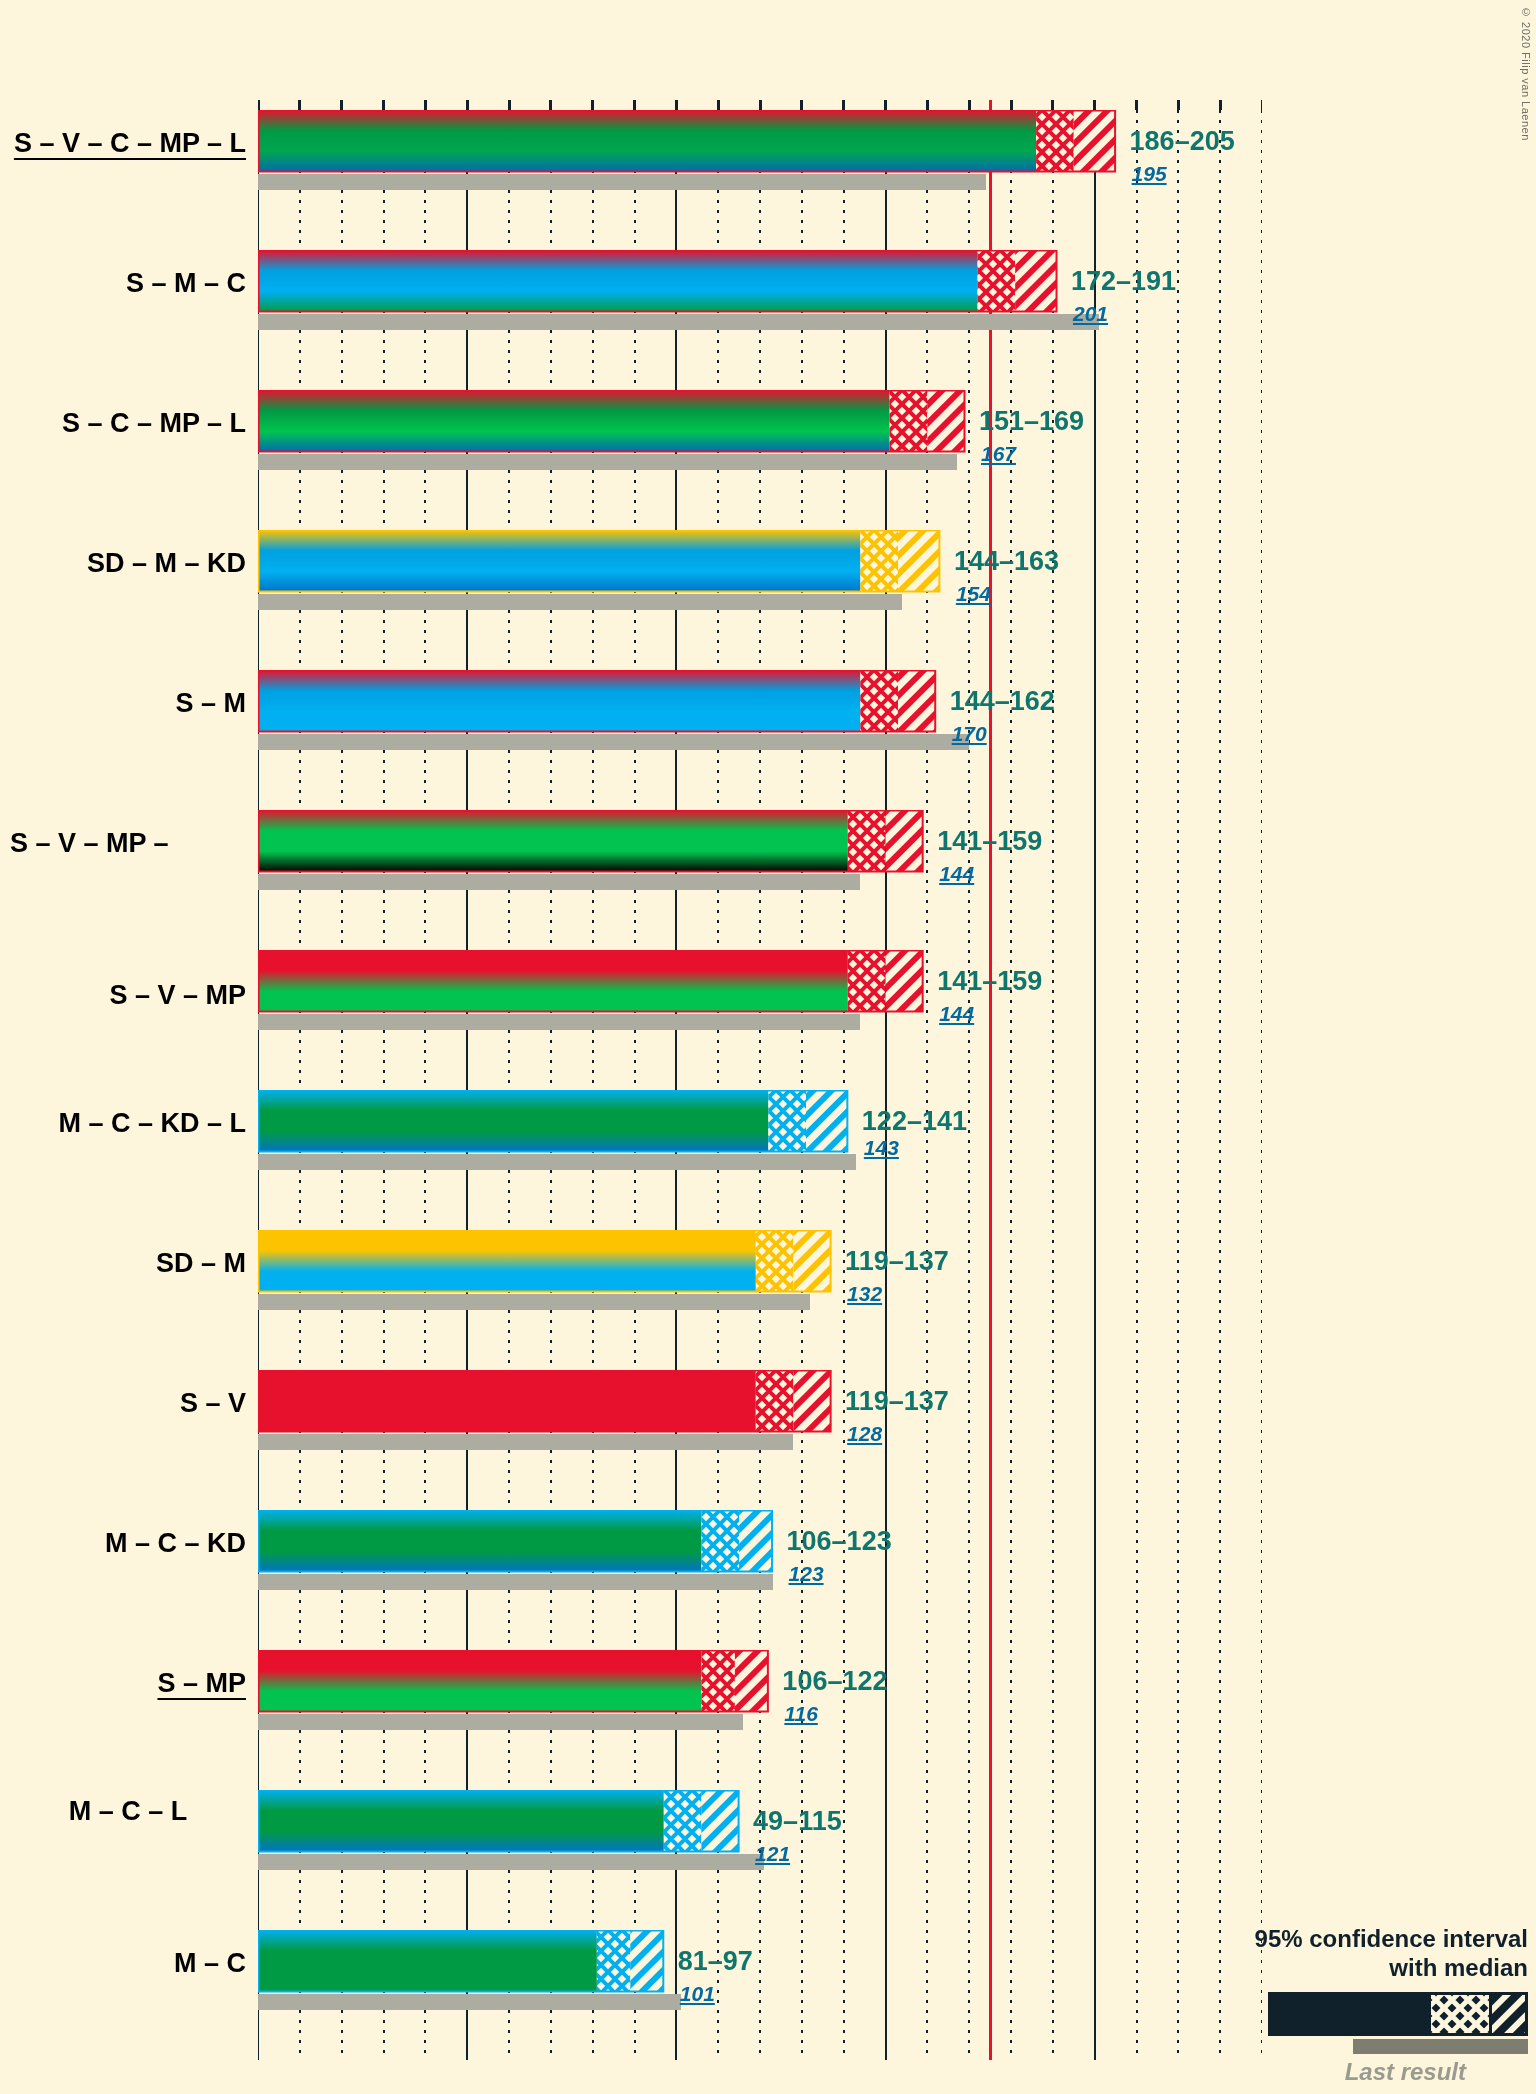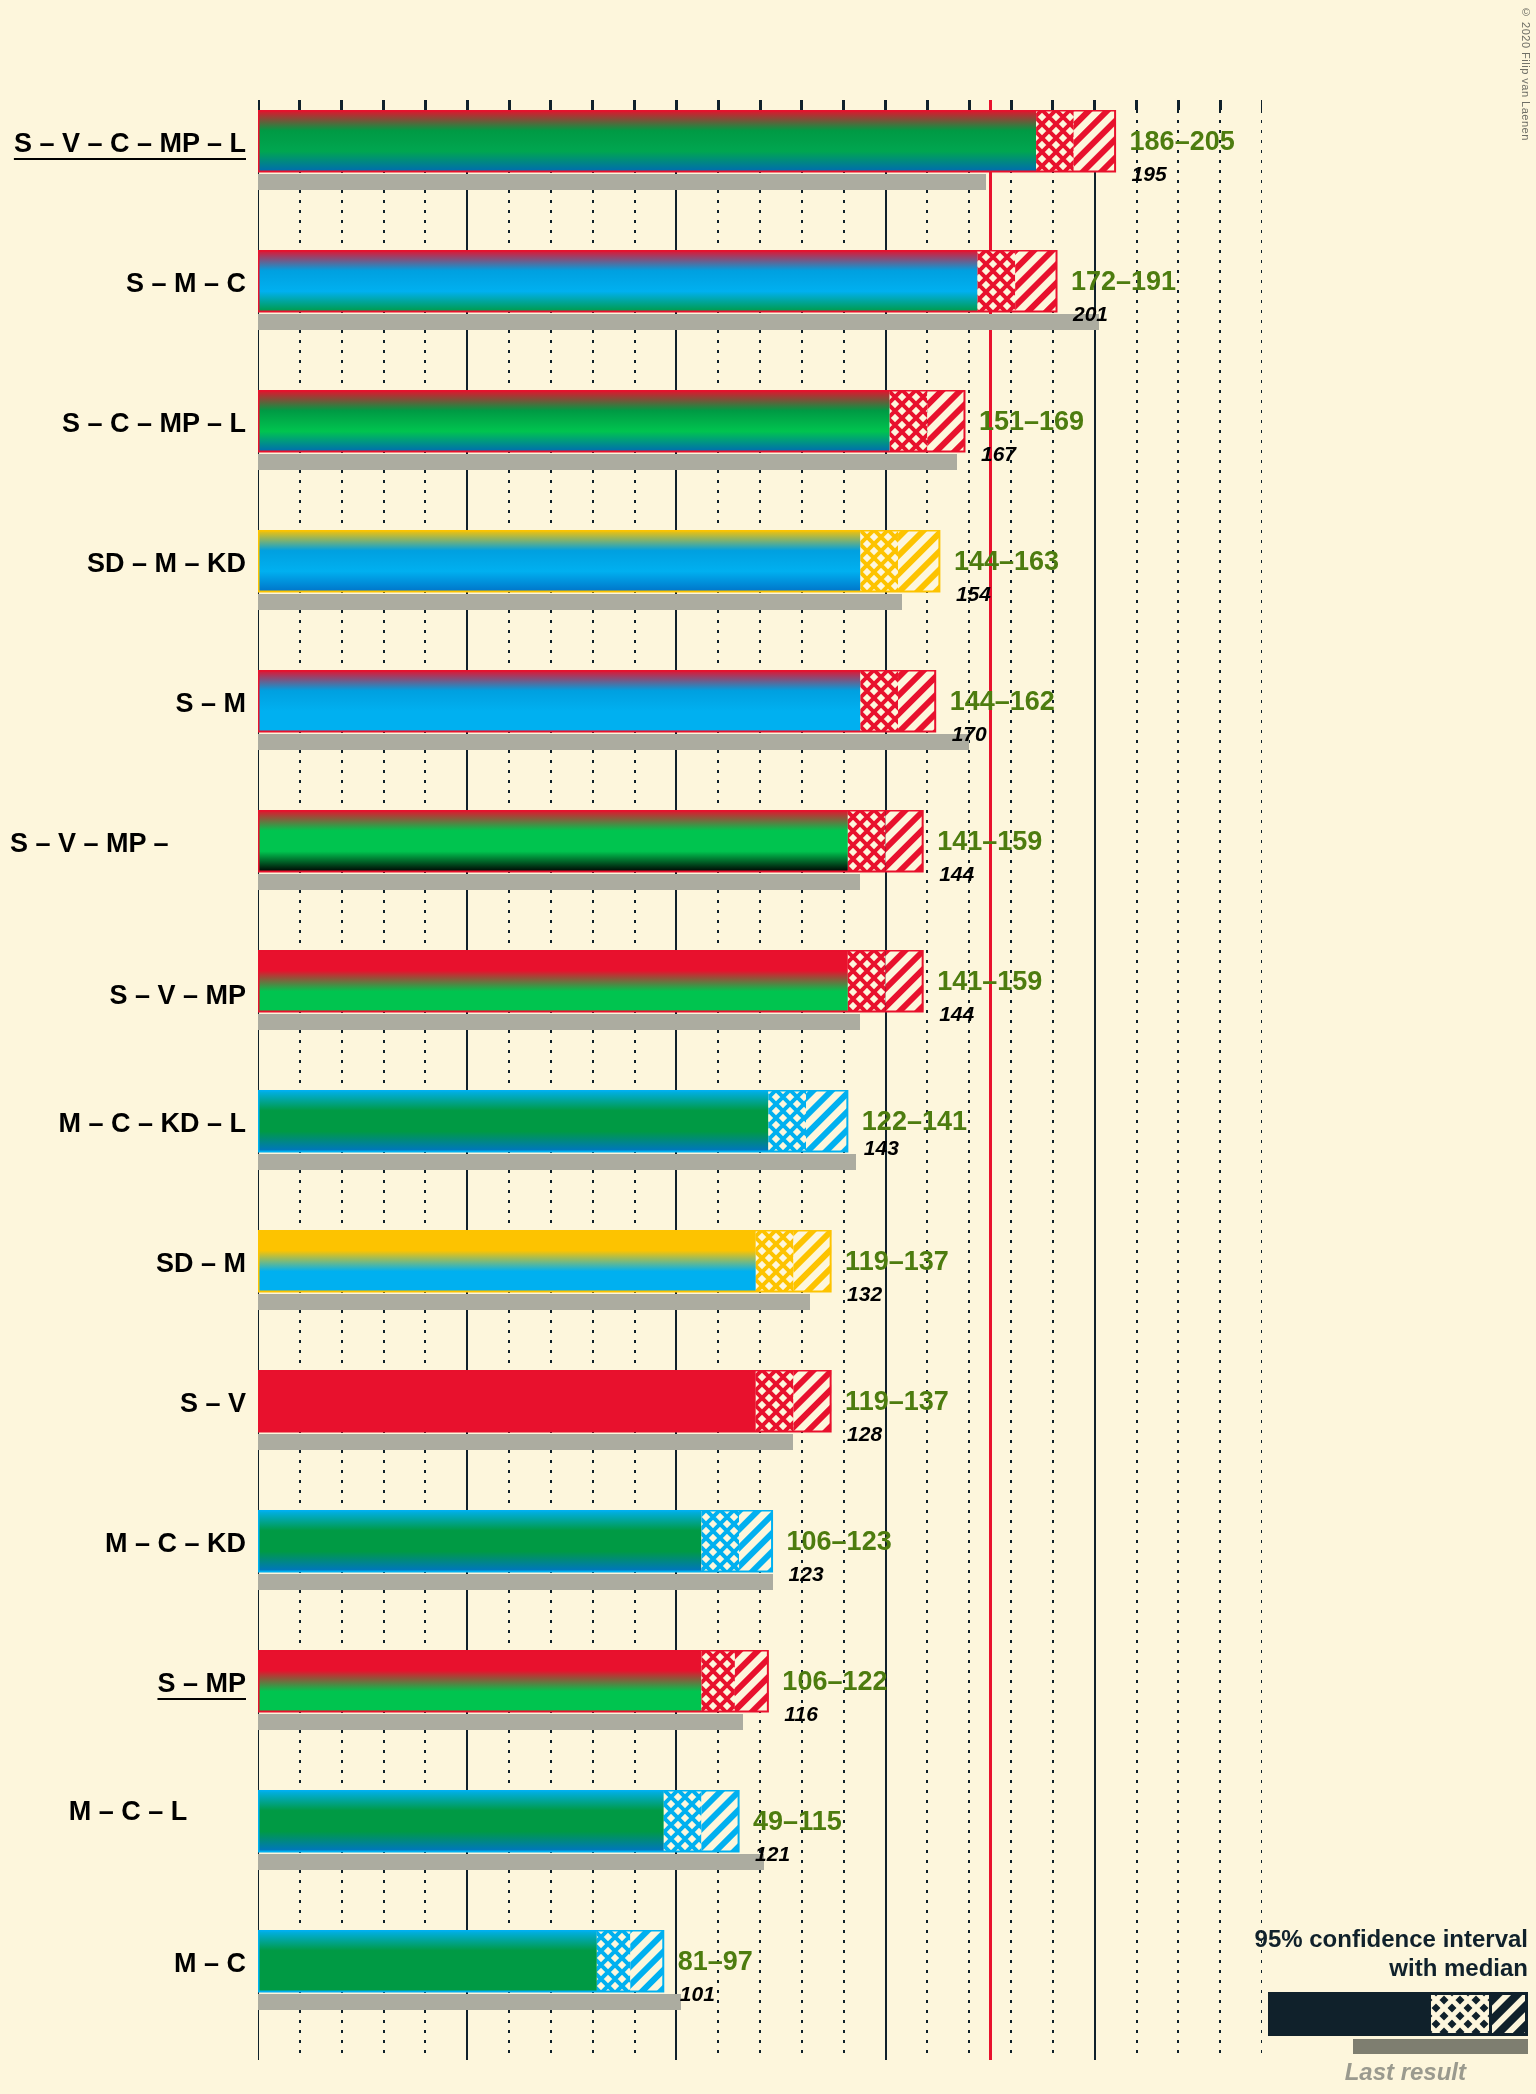--- a/index.html
+++ b/index.html
@@ -37,26 +37,26 @@
   }
   
   #gridsvg{position:absolute;left:0;top:0;}
 
   .row{position:absolute;left:0;width:1004px;}
   .lastbar{
     position:absolute;left:0;height:16px;
     background:#ACACA0;
   }
   .ticklabel{
-    position:absolute;font-size:27px;font-weight:bold;color:#4d7c0f;
+    position:absolute;font-size:27px;font-weight:bold;color:#0f766e;
     white-space:nowrap;
   }
   .medlabel{
     position:absolute;font-size:21px;font-style:italic;font-weight:bold;
-    color:#000000;white-space:nowrap;
+    color:#0369a1;white-space:nowrap;text-decoration:underline;
   }
   .rowlabel{
     position:absolute;right:1290px;
     font-size:27px;font-weight:bold;color:#000000;
     white-space:nowrap;text-align:right;
   }
   .rowlabel.underline{text-decoration:underline;text-underline-offset:6px;}
 
   
   #legend{position:absolute;right:8px;bottom:8px;width:420px;text-align:right;}

